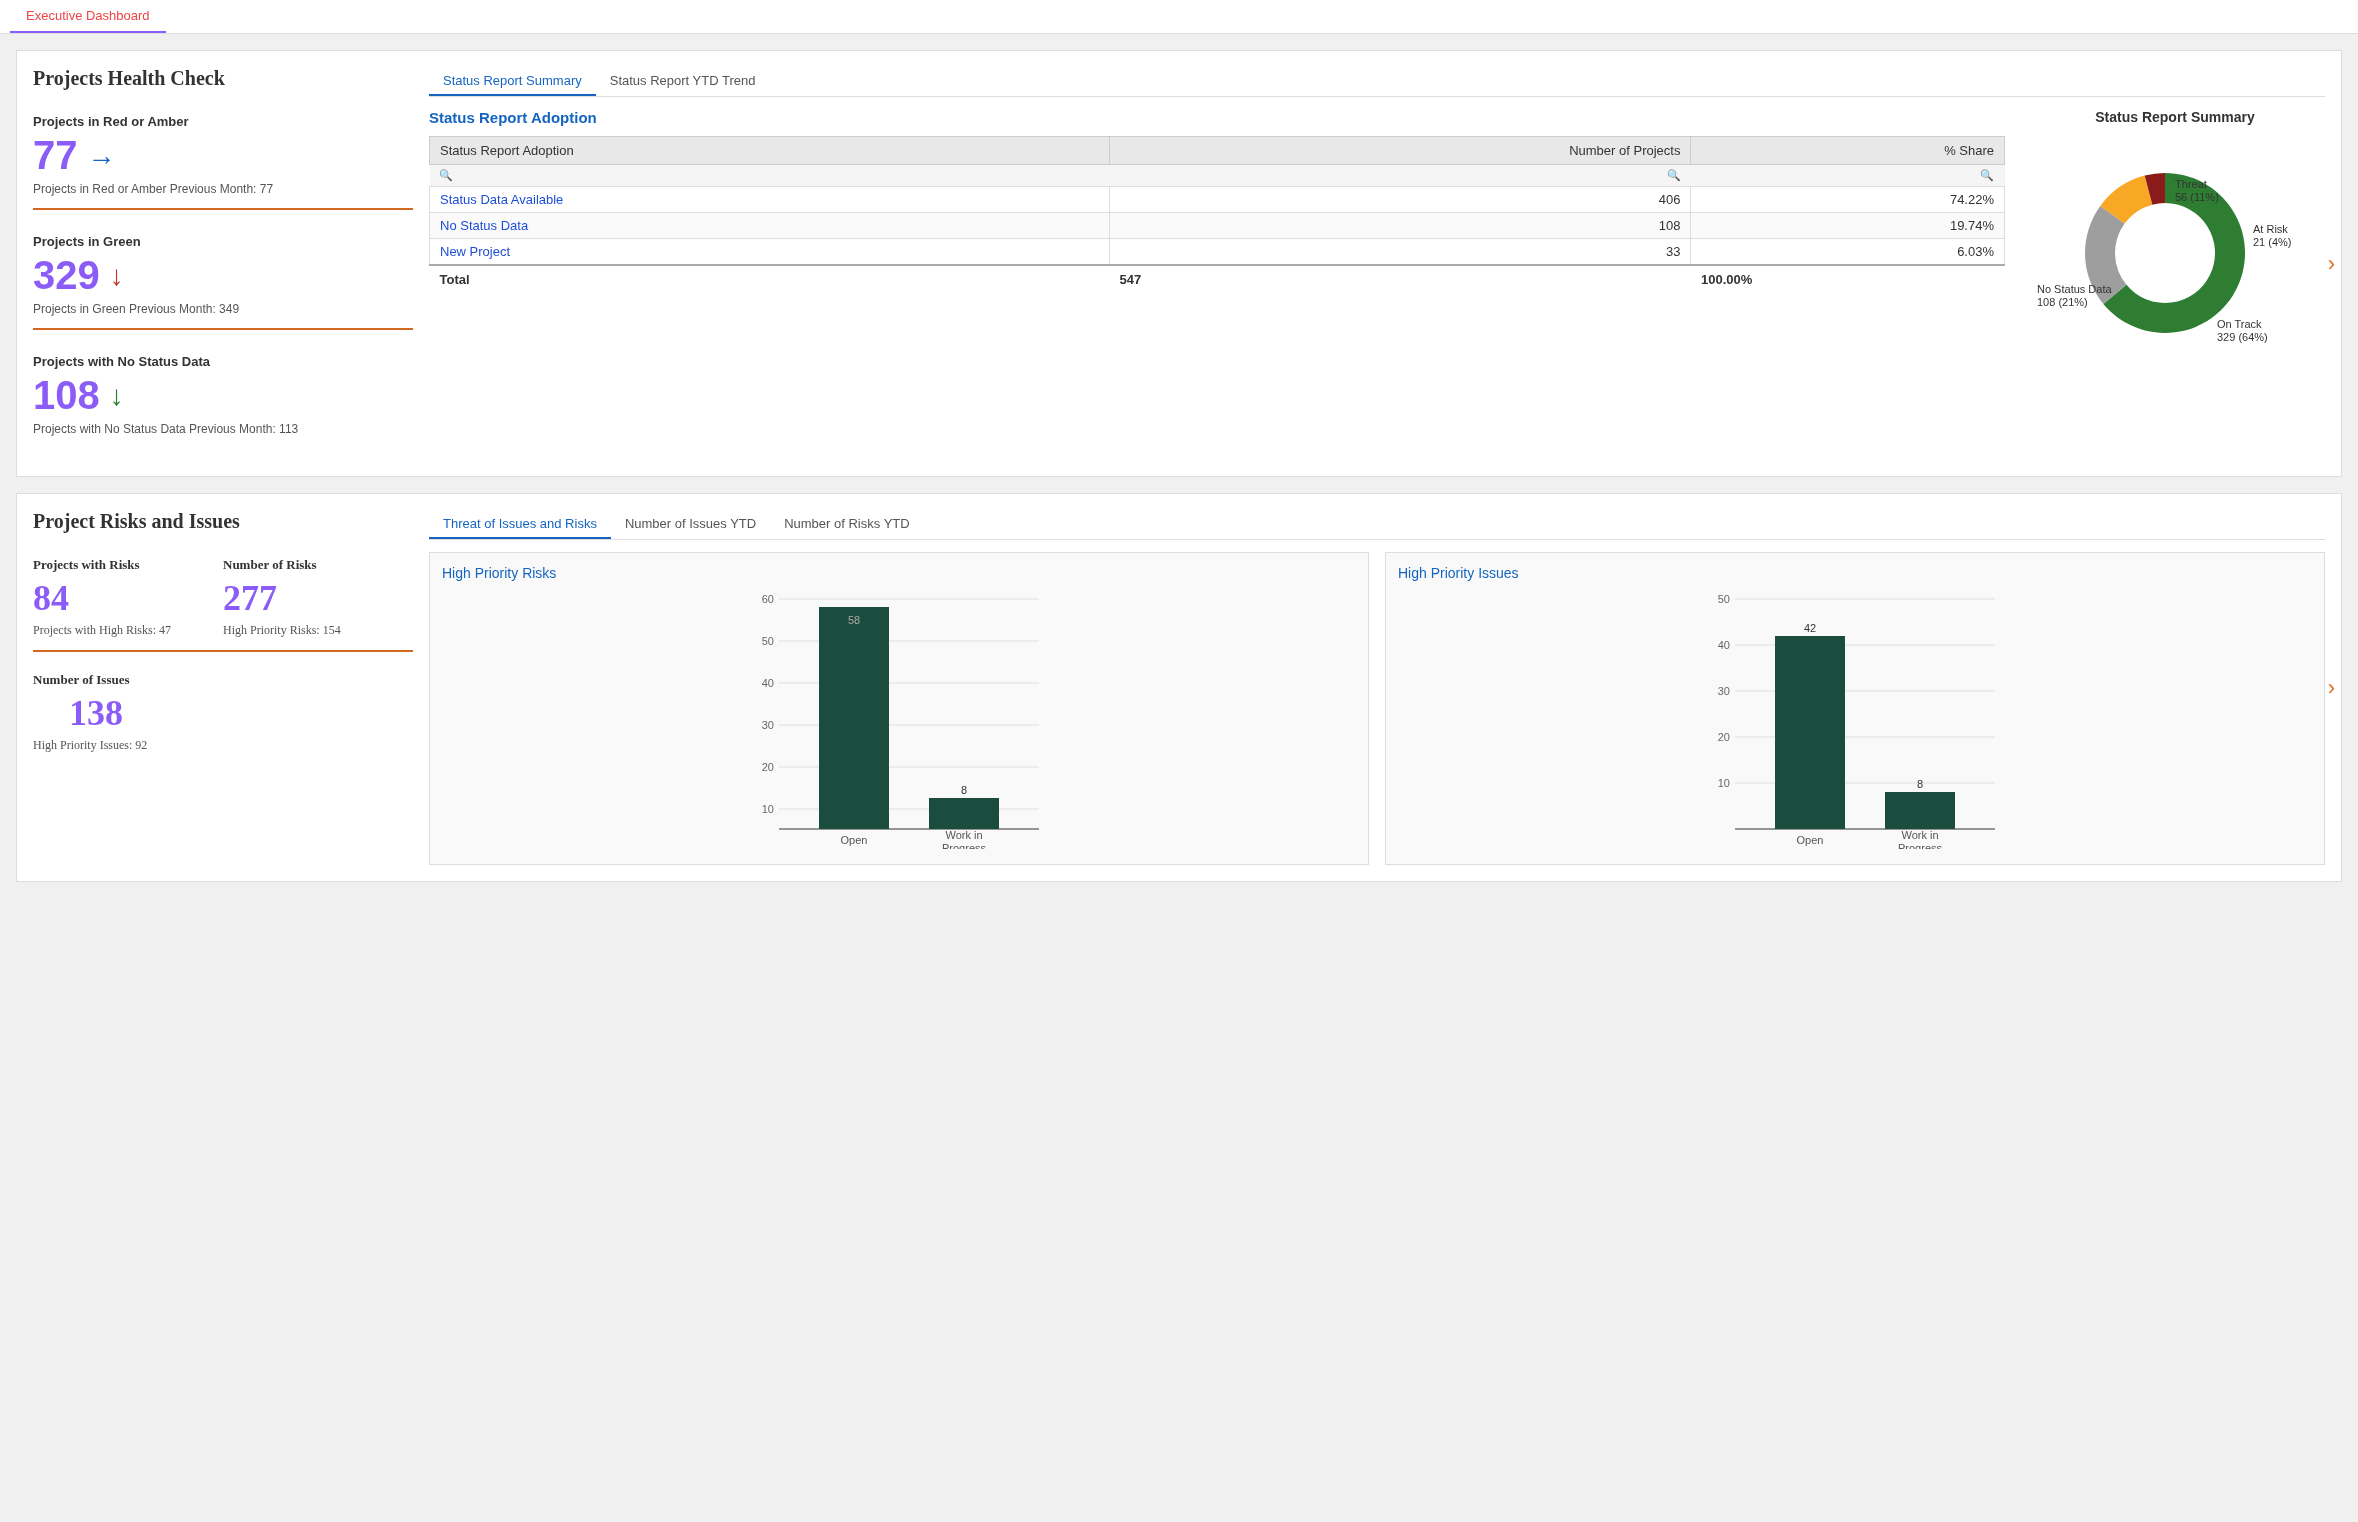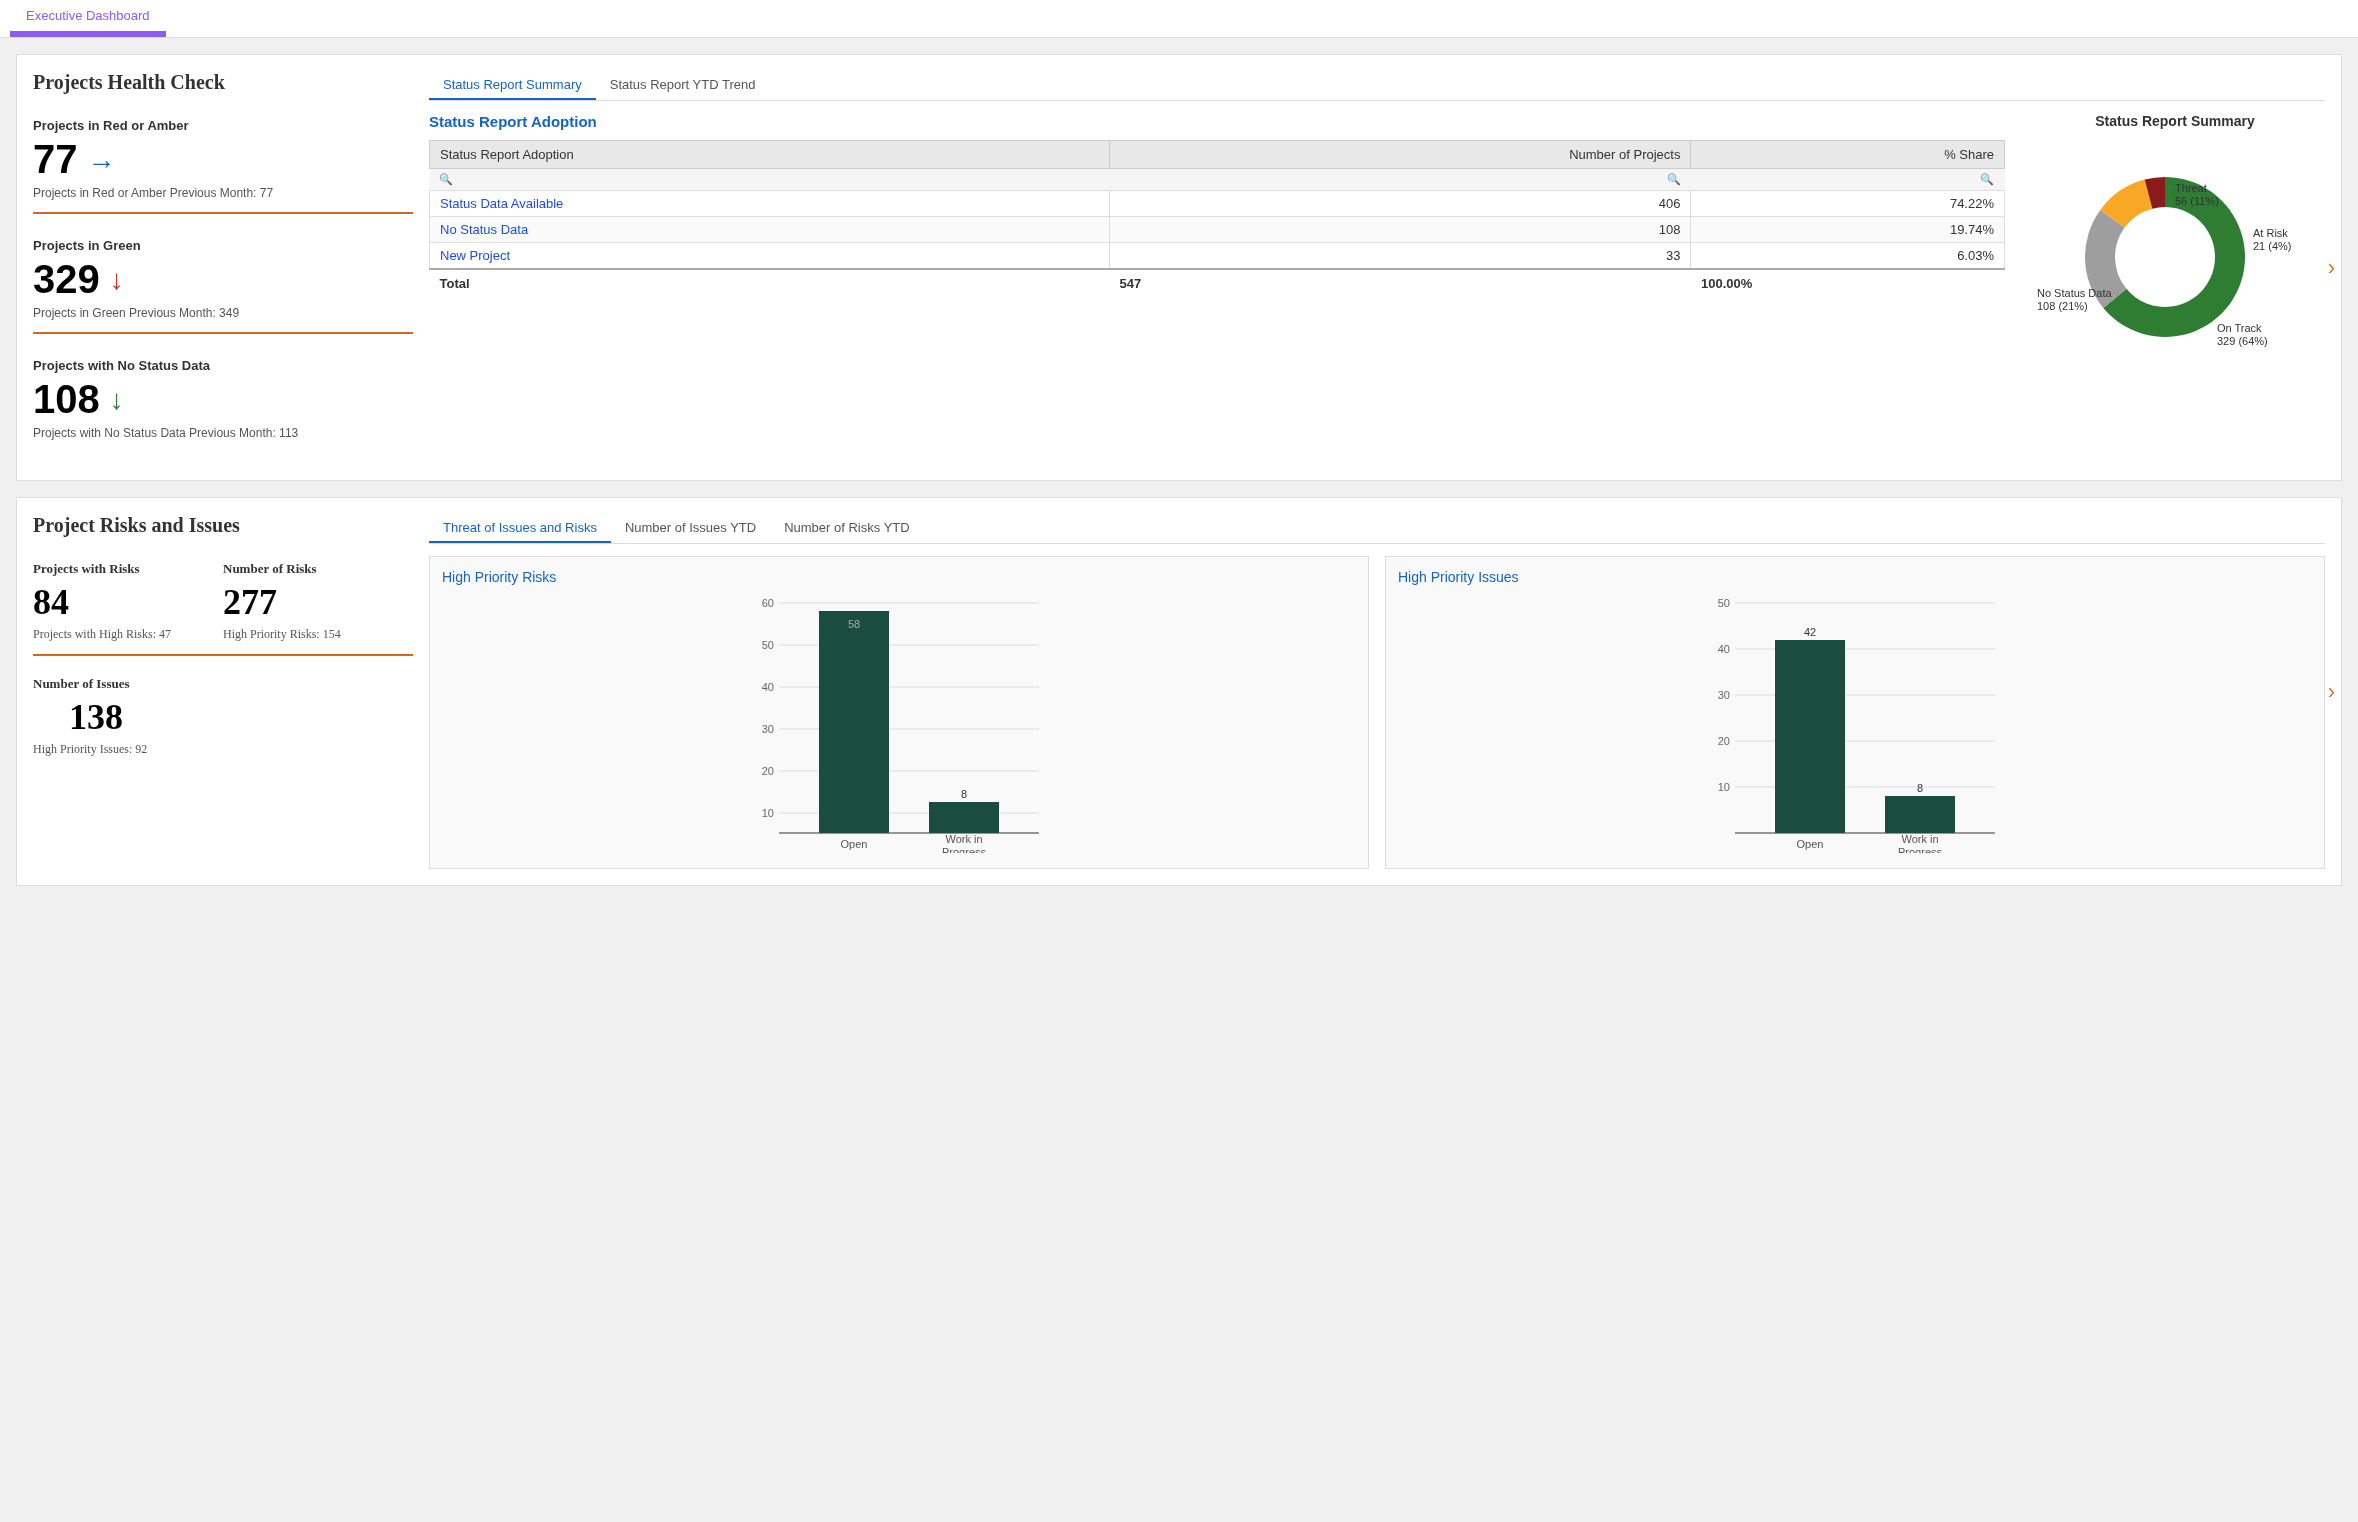--- a/index.html
+++ b/index.html
@@ -1,41 +1,41 @@
 <!DOCTYPE html>
 <html><head>
   <meta charset="utf-8">
   <style>
     * { box-sizing: border-box; margin: 0; padding: 0; }
     body { font-family: 'Segoe UI', Arial, sans-serif; font-size: 13px; background: #f0f0f0; color: #333; }
 
     
     .tab-bar { background: #fff; border-bottom: 1px solid #ddd; padding: 0 10px; display: flex; align-items: flex-end; }
     .tab-item { padding: 8px 16px; font-size: 13px; cursor: pointer; border-bottom: 2px solid transparent; color: #555; }
-    .tab-item.active { border-bottom: 6px solid #8b5cf6; color: #8b5cf6; }
+    .tab-item.active { border-bottom: 2px solid #8b5cf6; color: #ef4444; }
 
     
     .main { padding: 16px; background: #f0f0f0; }
 
     
     .panel { background: #fff; border: 1px solid #ddd; margin-bottom: 16px; padding: 16px; position: relative; }
 
     .section-title { font-size: 20px; font-weight: bold; color: #333; margin-bottom: 12px; font-family: Liberation Serif, serif; }
 
     
     .two-col { display: flex; gap: 16px; }
     .left-col { width: 380px; flex-shrink: 0; }
     .right-col { flex: 1; }
 
     
     .kpi-item { padding: 12px 0; border-bottom: 2px solid #d2691e; margin-bottom: 12px; }
     .kpi-item:last-child { border-bottom: none; }
     .kpi-label { font-size: 13px; font-weight: bold; color: #333; margin-bottom: 4px; }
     .kpi-value-row { display: flex; align-items: center; gap: 10px; }
-    .kpi-value { font-size: 40px; font-weight: bold; color: #000000; }
+    .kpi-value { font-size: 40px; font-weight: bold; color: #8b5cf6; }
     .arrow-right { color: #1565c0; font-size: 28px; }
     .arrow-down-red { color: #c0392b; font-size: 28px; }
     .arrow-down-green { color: #2e7d32; font-size: 28px; }
     .kpi-sub { font-size: 12px; color: #555; margin-top: 4px; }
 
     
     .sub-tabs { display: flex; gap: 0; margin-bottom: 12px; border-bottom: 1px solid #ddd; }
     .sub-tab { padding: 6px 14px; font-size: 13px; cursor: pointer; color: #555; border-bottom: 2px solid transparent; }
     .sub-tab.active { border-bottom: 2px solid #1565c0; color: #1565c0; font-weight: 500; }
 

